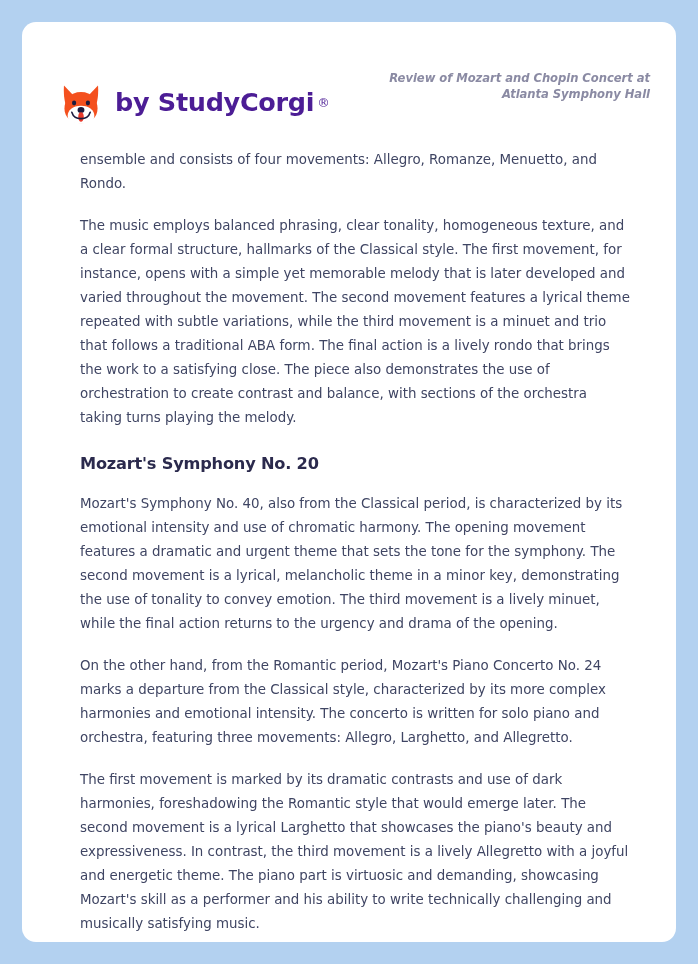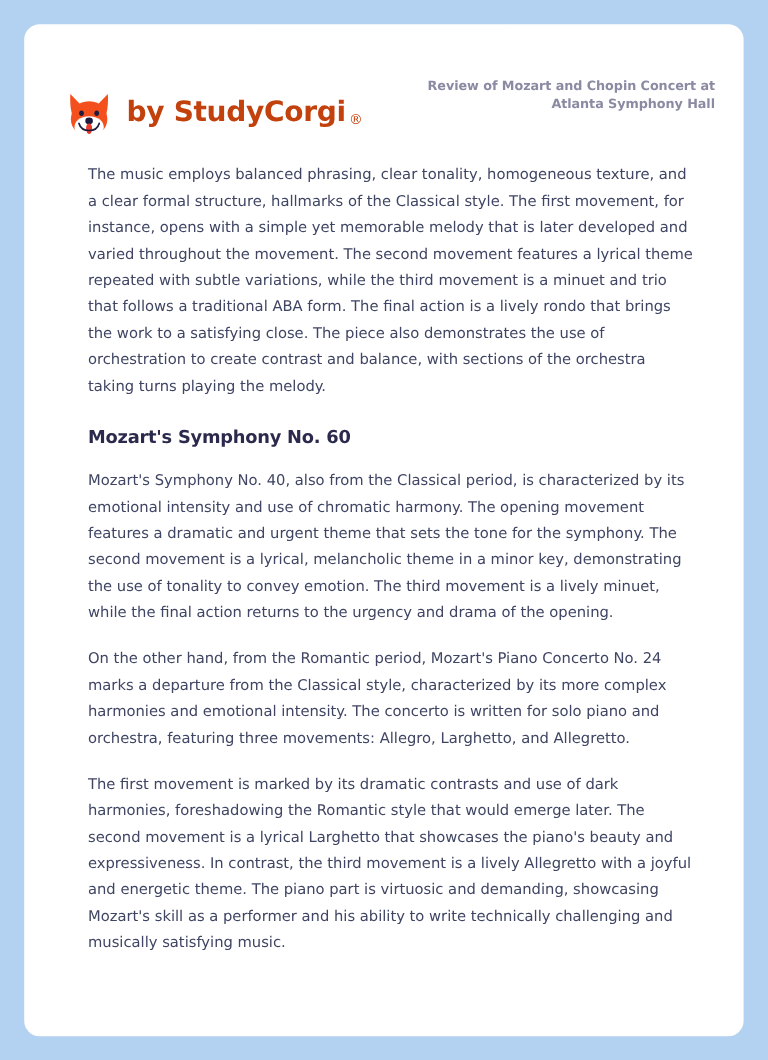--- a/index.html
+++ b/index.html
@@ -44,22 +44,22 @@
 
   .corgi-logo {
     width: 46px;
     height: 46px;
     flex: 0 0 46px;
     display: block;
   }
 
   .wordmark {
     display: flex;
-    align-items: flex-end;
-    color: #c2410c;
+    align-items: center;
+    color: #4c1d95;
     font-size: 25.5px;
     font-weight: bold;
     letter-spacing: -0.3px;
     line-height: 1;
     white-space: nowrap;
   }
 
   .wordmark-reg {
     font-size: 12.5px;
     font-weight: normal;
@@ -73,20 +73,21 @@
     padding-top: 2px;
     max-width: 300px;
   }
 
   .header-title {
     color: #8a8aa3;
     font-size: 11.6px;
     font-weight: bold;
     line-height: 1.42;
     letter-spacing: -0.05px;
+    font-style: italic;
   }
 
   .header-url {
     color: #a9a9bd;
     font-size: 11.2px;
     font-weight: normal;
     line-height: 1.42;
     margin-top: 4px;
     word-break: break-word;
   }
@@ -148,20 +149,21 @@
       </div>
     </div>
 
     <div class="header-meta">
       <div class="header-title">Review of Mozart and Chopin Concert at Atlanta Symphony Hall</div>
     </div>
 
   </div>
 
   <div class="doc-body">
+      <div class="body-paragraph">ensemble and consists of four movements: Allegro, Romanze, Menuetto, and Rondo.</div>
       <div class="body-paragraph">The music employs balanced phrasing, clear tonality, homogeneous texture, and a clear formal structure, hallmarks of the Classical style. The first movement, for instance, opens with a simple yet memorable melody that is later developed and varied throughout the movement. The second movement features a lyrical theme repeated with subtle variations, while the third movement is a minuet and trio that follows a traditional ABA form. The final action is a lively rondo that brings the work to a satisfying close. The piece also demonstrates the use of orchestration to create contrast and balance, with sections of the orchestra taking turns playing the melody.</div>
-      <div class="section-heading">Mozart's Symphony No. 60</div>
+      <div class="section-heading">Mozart's Symphony No. 20</div>
       <div class="body-paragraph">Mozart's Symphony No. 40, also from the Classical period, is characterized by its emotional intensity and use of chromatic harmony. The opening movement features a dramatic and urgent theme that sets the tone for the symphony. The second movement is a lyrical, melancholic theme in a minor key, demonstrating the use of tonality to convey emotion. The third movement is a lively minuet, while the final action returns to the urgency and drama of the opening.</div>
       <div class="body-paragraph">On the other hand, from the Romantic period, Mozart's Piano Concerto No. 24 marks a departure from the Classical style, characterized by its more complex harmonies and emotional intensity. The concerto is written for solo piano and orchestra, featuring three movements: Allegro, Larghetto, and Allegretto.</div>
       <div class="body-paragraph">The first movement is marked by its dramatic contrasts and use of dark harmonies, foreshadowing the Romantic style that would emerge later. The second movement is a lyrical Larghetto that showcases the piano's beauty and expressiveness. In contrast, the third movement is a lively Allegretto with a joyful and energetic theme. The piano part is virtuosic and demanding, showcasing Mozart's skill as a performer and his ability to write technically challenging and musically satisfying music.</div>
     </div>
 
 </div>
 
 </body></html>

